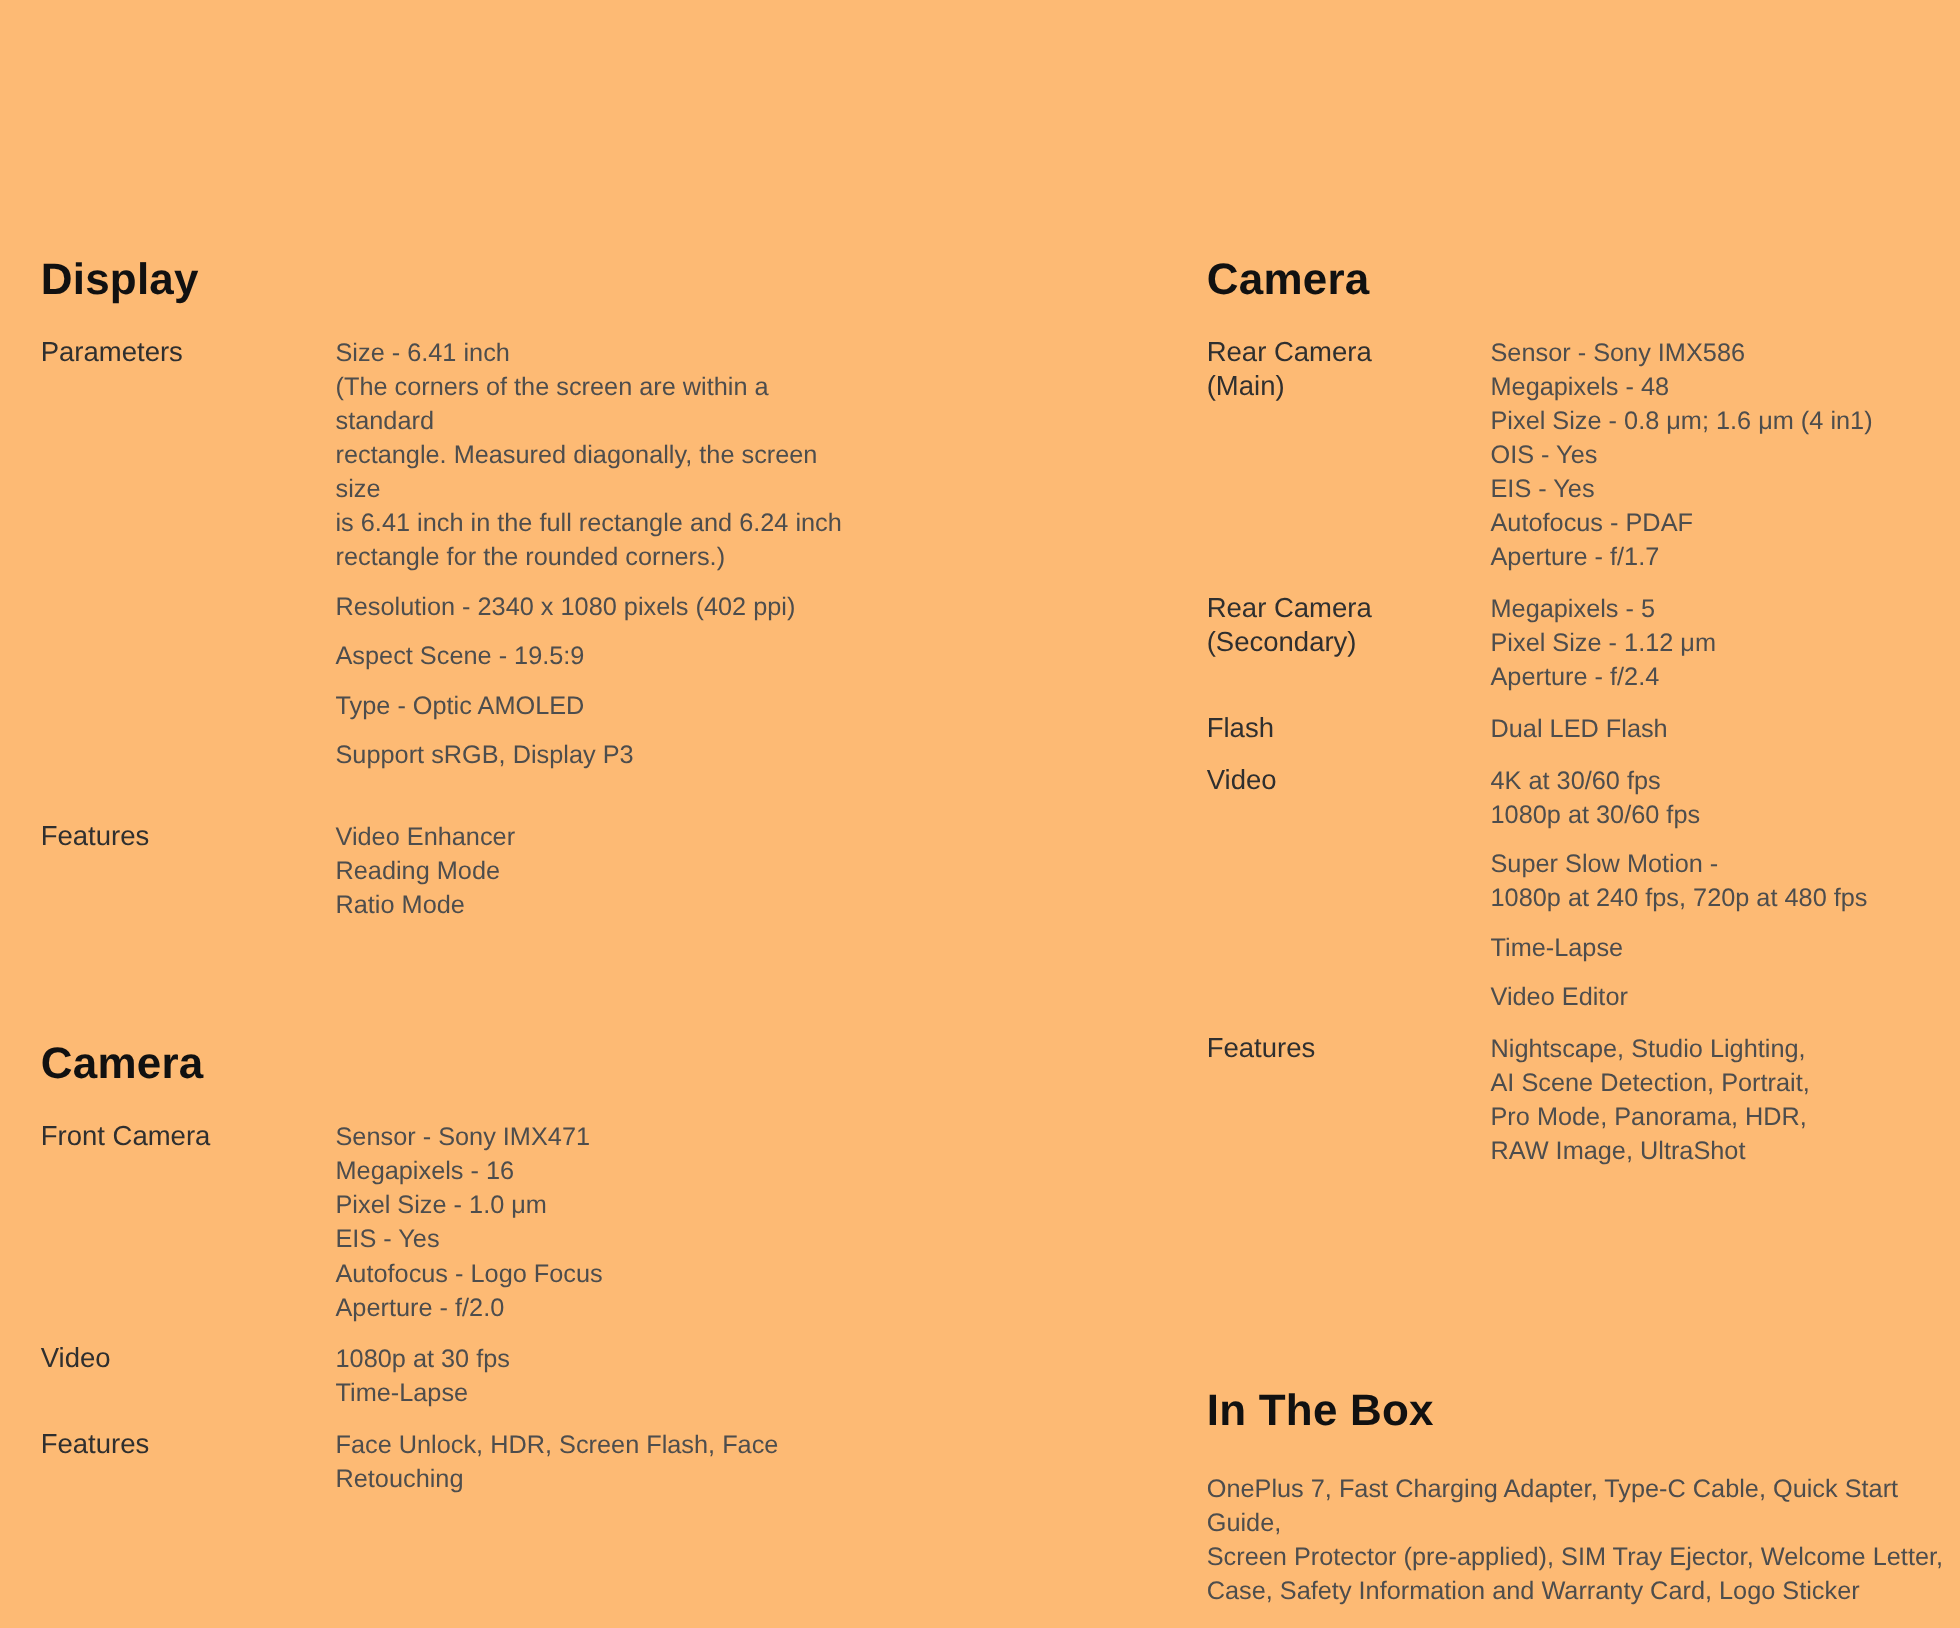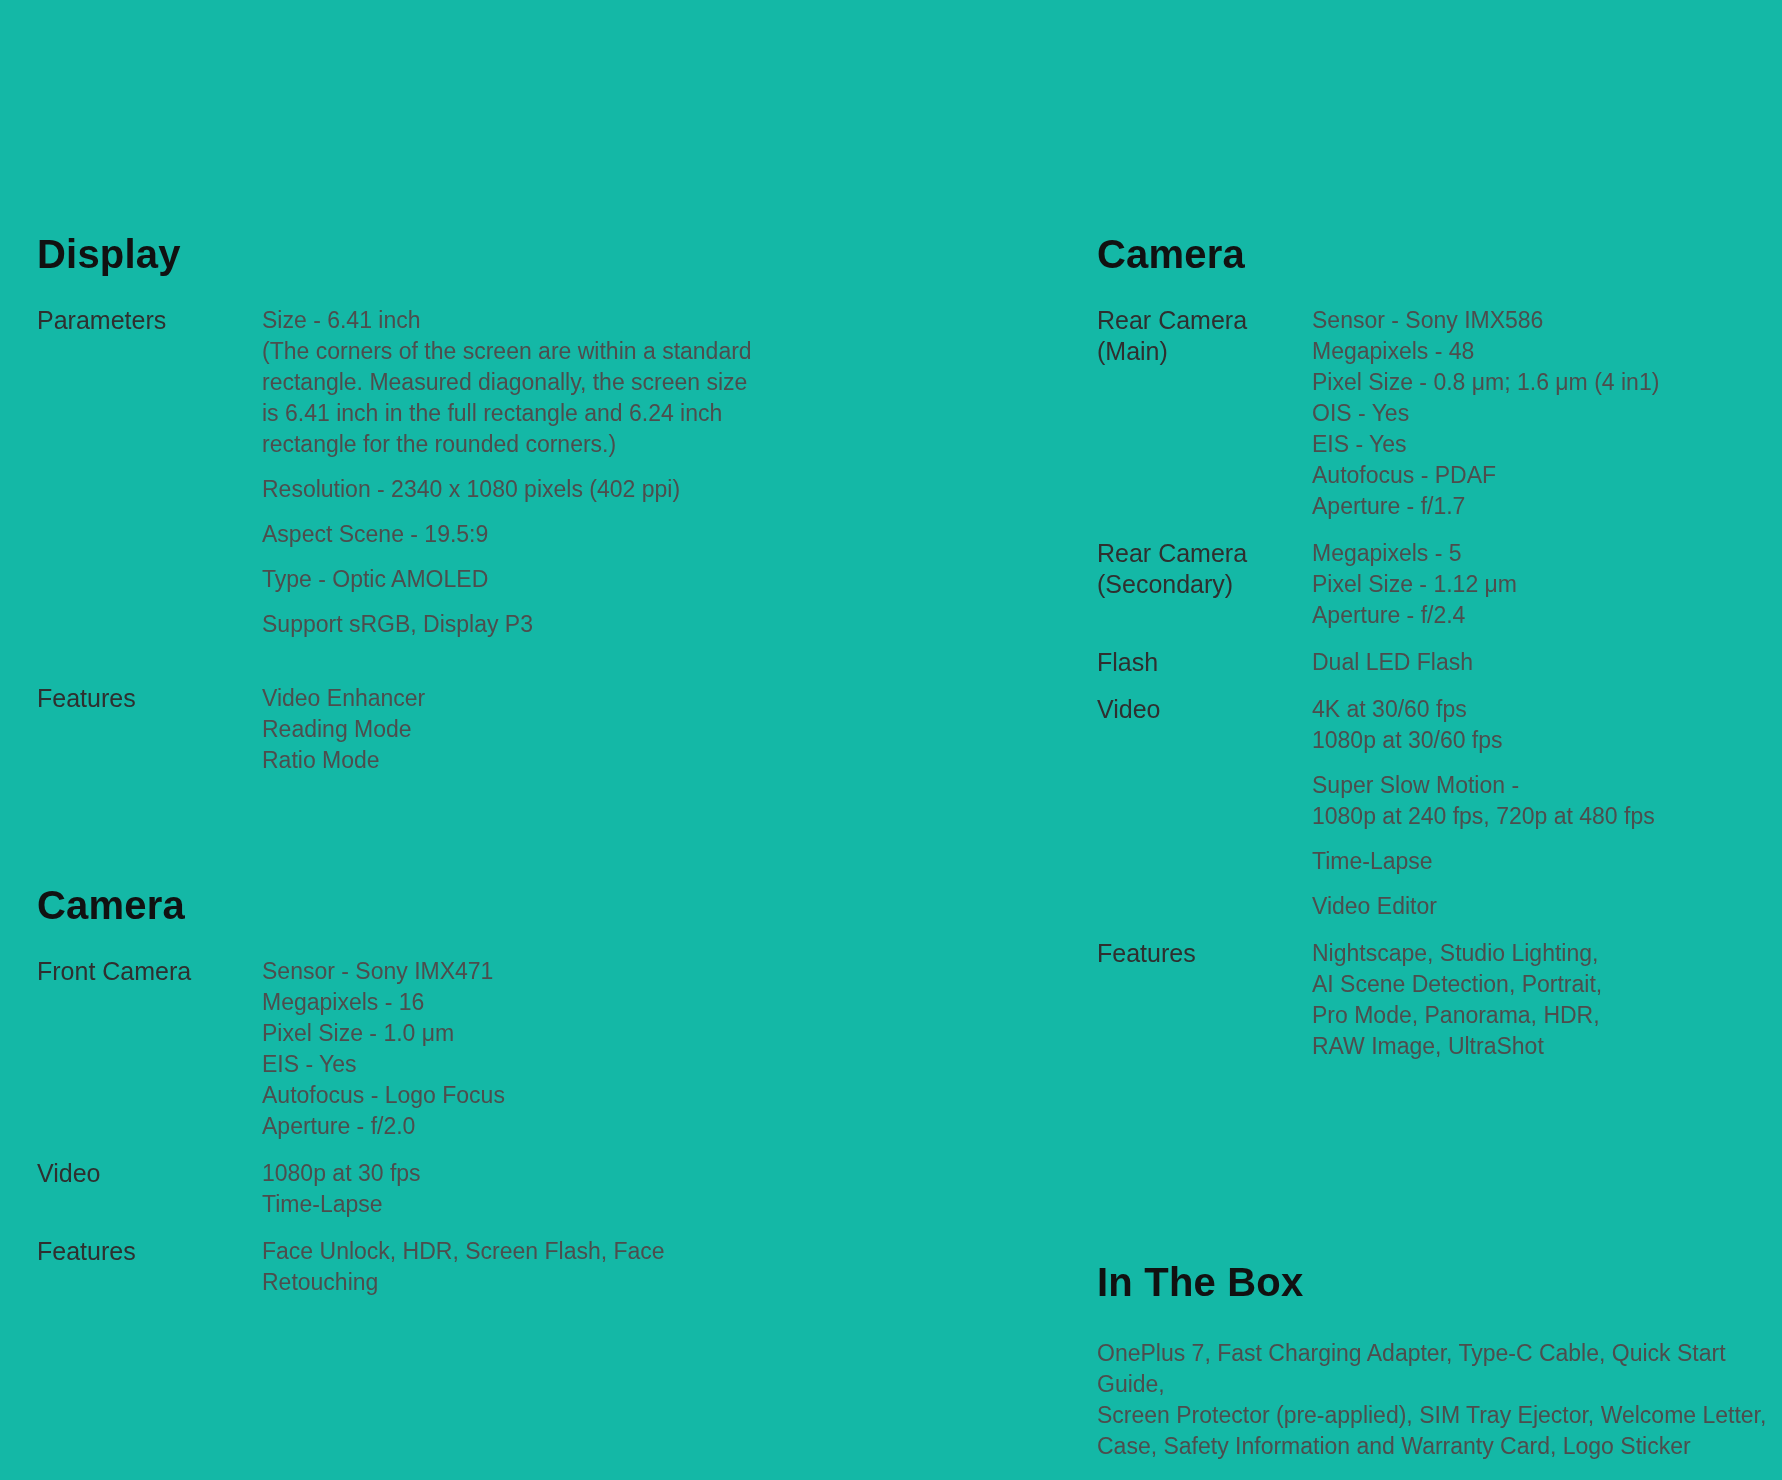--- a/index.html
+++ b/index.html
@@ -1,38 +1,38 @@
 <!DOCTYPE html>
 <html><head>
 <meta charset="utf-8">
 <style>
   html, body { margin: 0; padding: 0; background: #ffffff; }
   .page {
     position: relative;
     width: 1782px;
     height: 1480px;
-    background: #14b8a6;
+    background: #fdba74;
     font-family: "Liberation Sans", sans-serif;
     overflow: hidden;
   }
   .col { position: absolute; top: 230px; }
   .col-left  { left: 37px;  width: 730px; }
   .col-right { left: 1097px; width: 670px; }
 
   .spec-section { margin: 0; }
   .section-title {
     font-size: 40px;
     line-height: 48px;
     font-weight: bold;
     color: #111111;
     margin: 0 0 27px 0;
     letter-spacing: 0.2px;
   }
 
-  .spec-row { display: flex; align-items: flex-start; margin-top: 16px; }
+  .spec-row { display: flex; align-items: flex-start; margin-top: 16px; gap: 43px; }
   .spec-row.row-0 { margin-top: 0; }
 
   .spec-label {
     flex: 0 0 auto;
     font-size: 25px;
     line-height: 31px;
     color: #2f2f2f;
   }
   .col-left  .spec-label { width: 225px; }
   .col-right .spec-label { width: 215px; }

